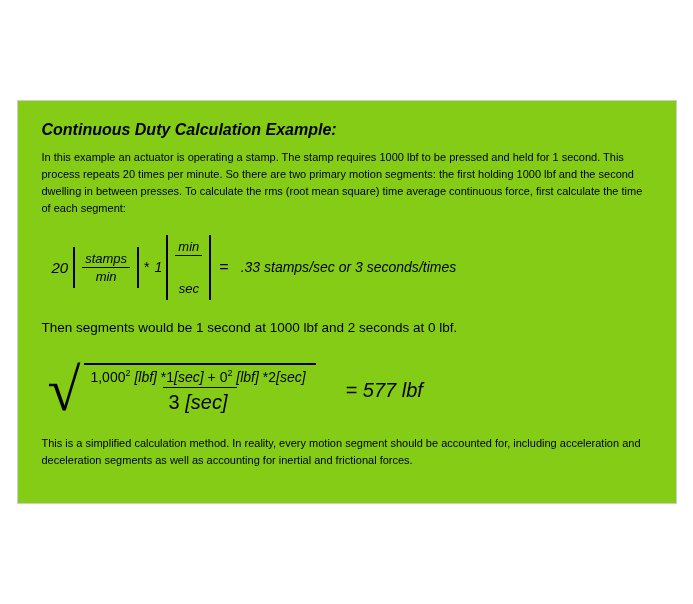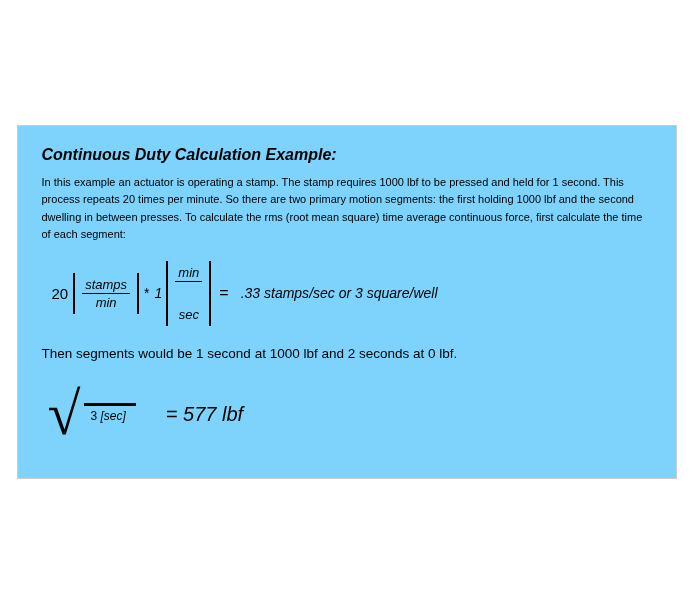--- a/index.html
+++ b/index.html
@@ -15,21 +15,21 @@
       font-family: Arial, sans-serif;
       display: flex;
       align-items: center;
       justify-content: center;
     }
 
     .container {
       width: 660px;
       padding: 20px 24px;
       border: 1.5px solid #cccccc;
-      background: #7dd3fc;
+      background: #84cc16;
     }
 
     .title {
       font-size: 16px;
       font-weight: bold;
       font-style: italic;
       color: #000;
       margin-bottom: 10px;
     }
 
@@ -110,26 +110,27 @@
 
     .radicand-num {
       padding: 3px 10px 3px 6px;
       font-size: 14px;
       white-space: nowrap;
     }
 
     .radicand-den {
       border-top: 1.5px solid #000;
       padding: 3px 10px 3px 6px;
-      font-size: 12px;
+      font-size: 20px;
       white-space: nowrap;
     }
 
     .num20 {
       font-size: 15px;
+      font-style: italic;
       margin-right: 3px;
     }
 
     .star {
       font-size: 14px;
       margin: 0 3px;
     }
 
     .equals {
       font-size: 16px;
@@ -161,32 +162,36 @@
 
     <span style="display:inline-flex; align-items:center; border-left:2px solid #000; border-right:2px solid #000; padding:4px 7px; margin:0 2px;">
       <span class="fraction">
         <span class="numerator" style="border-bottom:1.5px solid #000; padding:0 3px 1px; font-style:italic; font-size:13px;">min</span>
         <span class="denominator" style="padding:1px 3px 0; font-style:italic; font-size:13px;margin-top:24px;">sec</span>
       </span>
     </span>
 
     <span class="equals">=</span>
 
-    <span class="result-text">.33 <em>stamps</em>/sec  or  3  <em>square</em>/<em>well</em></span>
+    <span class="result-text">.33 <em>stamps</em>/sec  or  3  <em>seconds</em>/<em>times</em></span>
   </div>
 
   <div class="segment-text">Then segments would be 1 second at 1000 lbf and 2 seconds at 0 lbf.</div>
 
   <div class="rms-formula-block">
 
     <span class="radical-sign">√</span>
 
     <span class="radicand-box">
+      <span class="radicand-num">
+        1,000<sup>2</sup> <em>[lbf]</em> *1<em>[sec]</em> + 0<sup>2</sup> <em>[lbf]</em> *2<em>[sec]</em>
+      </span>
       <span class="radicand-den">
         3 <em>[sec]</em>
       </span>
     </span>
 
     <span style="font-size:20px; font-style:italic; margin-left:24px;">= 577 <em>lbf</em></span>
   </div>
 
+  <div class="body-text">This is a simplified calculation method.  In reality, every motion segment should be accounted for, including acceleration and deceleration segments as well as accounting for inertial and frictional forces.</div>
 
 </div>
 
 </body></html>

